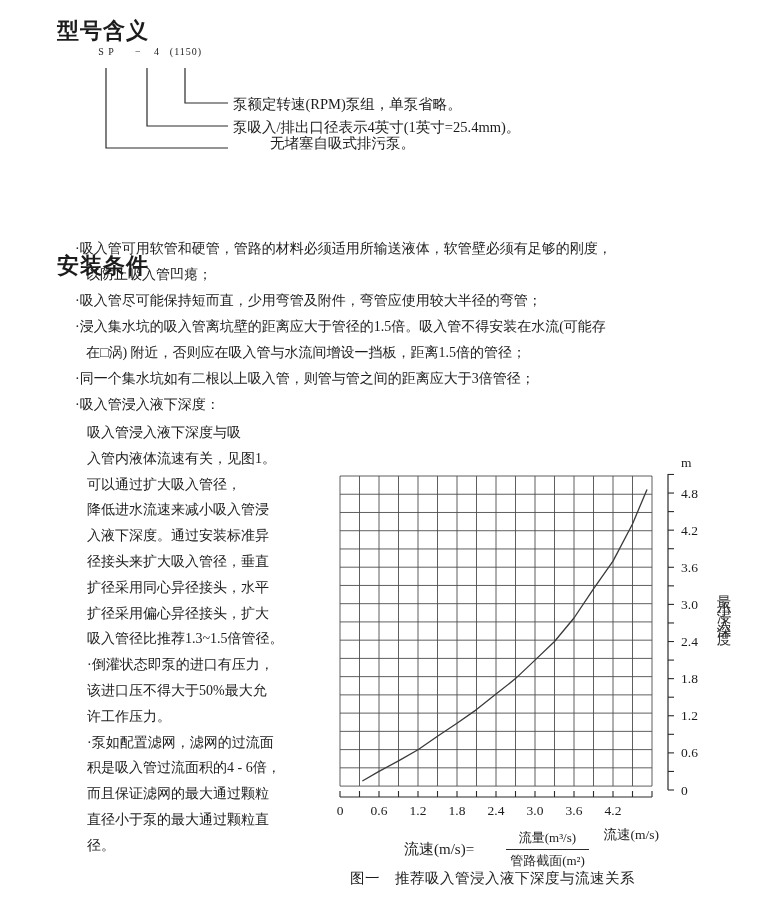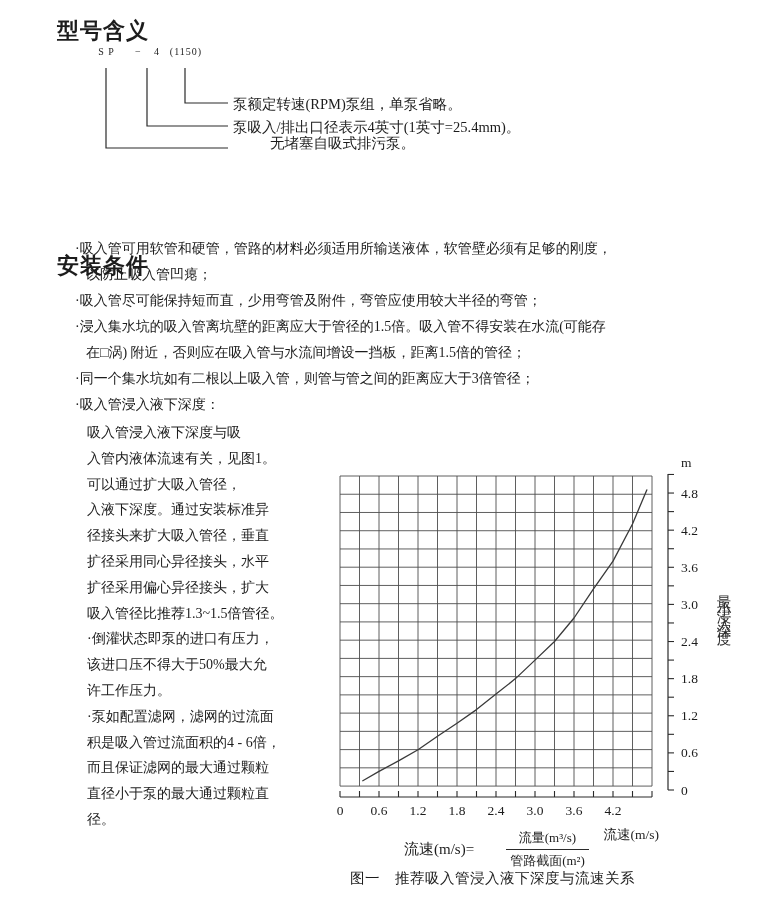--- a/index.html
+++ b/index.html
@@ -64,20 +64,21 @@
   <div class="b">·浸入集水坑的吸入管离坑壁的距离应大于管径的1.5倍。吸入管不得安装在水流(可能存</div>
   <div class="c">在□涡) 附近，否则应在吸入管与水流间增设一挡板，距离1.5倍的管径；</div>
   <div class="b">·同一个集水坑如有二根以上吸入管，则管与管之间的距离应大于3倍管径；</div>
   <div class="b">·吸入管浸入液下深度：</div>
 </div>
 
 <div class="abs colblock" style="left:87px;top:420px;width:255px;">
   <div class="i">吸入管浸入液下深度与吸</div>
   <div class="c">入管内液体流速有关，见图1。</div>
   <div class="i">可以通过扩大吸入管径，</div>
+  <div class="c">降低进水流速来减小吸入管浸</div>
   <div class="c">入液下深度。通过安装标准异</div>
   <div class="c">径接头来扩大吸入管径，垂直</div>
   <div class="c">扩径采用同心异径接头，水平</div>
   <div class="c">扩径采用偏心异径接头，扩大</div>
   <div class="c">吸入管径比推荐1.3~1.5倍管径。</div>
   <div class="b">·倒灌状态即泵的进口有压力，</div>
   <div class="c">该进口压不得大于50%最大允</div>
   <div class="c">许工作压力。</div>
   <div class="b">·泵如配置滤网，滤网的过流面</div>
   <div class="c">积是吸入管过流面积的4 - 6倍，</div>

